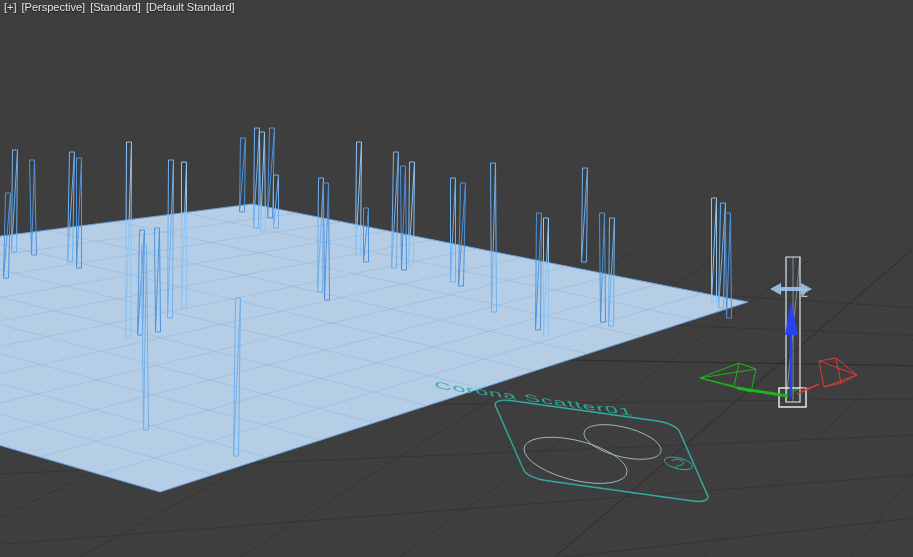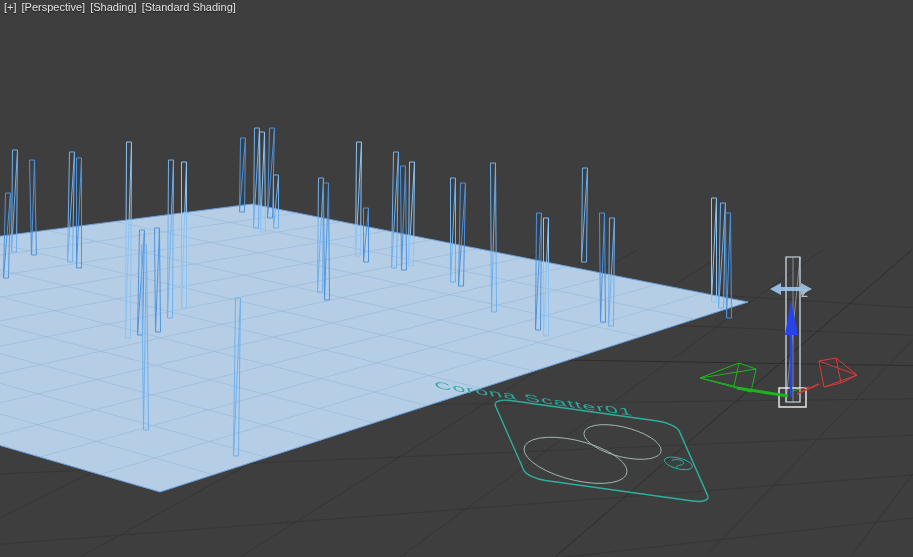--- a/index.html
+++ b/index.html
@@ -23,22 +23,22 @@
   .giz-label{ font-size:11px; font-weight:bold; }
 </style>
 </head>
 <body>
 
 <div class="viewport">
 
   <div class="vp-label">
     <span>[+]</span>
     <span>[Perspective]</span>
-    <span>[Shading]</span>
-    <span>[Standard Shading]</span>
+    <span>[Standard]</span>
+    <span>[Default Standard]</span>
   </div>
 
   <svg id="scene" width="913" height="557" viewBox="0 0 913 557">
 
     <g id="home-grid">
         <line x1="-50" y1="245" x2="913" y2="307.706976744186" stroke="#353535" stroke-width="1"></line>
         <line x1="-50" y1="295" x2="913" y2="335.31162790697675" stroke="#353535" stroke-width="1"></line>
         <line x1="-50" y1="350" x2="913" y2="365.6767441860465" stroke="#2d2d2d" stroke-width="1"></line>
         <line x1="-50" y1="410" x2="913" y2="398.80232558139534" stroke="#353535" stroke-width="1"></line>
         <line x1="-50" y1="476" x2="913" y2="435.2404651162791" stroke="#353535" stroke-width="1"></line>

